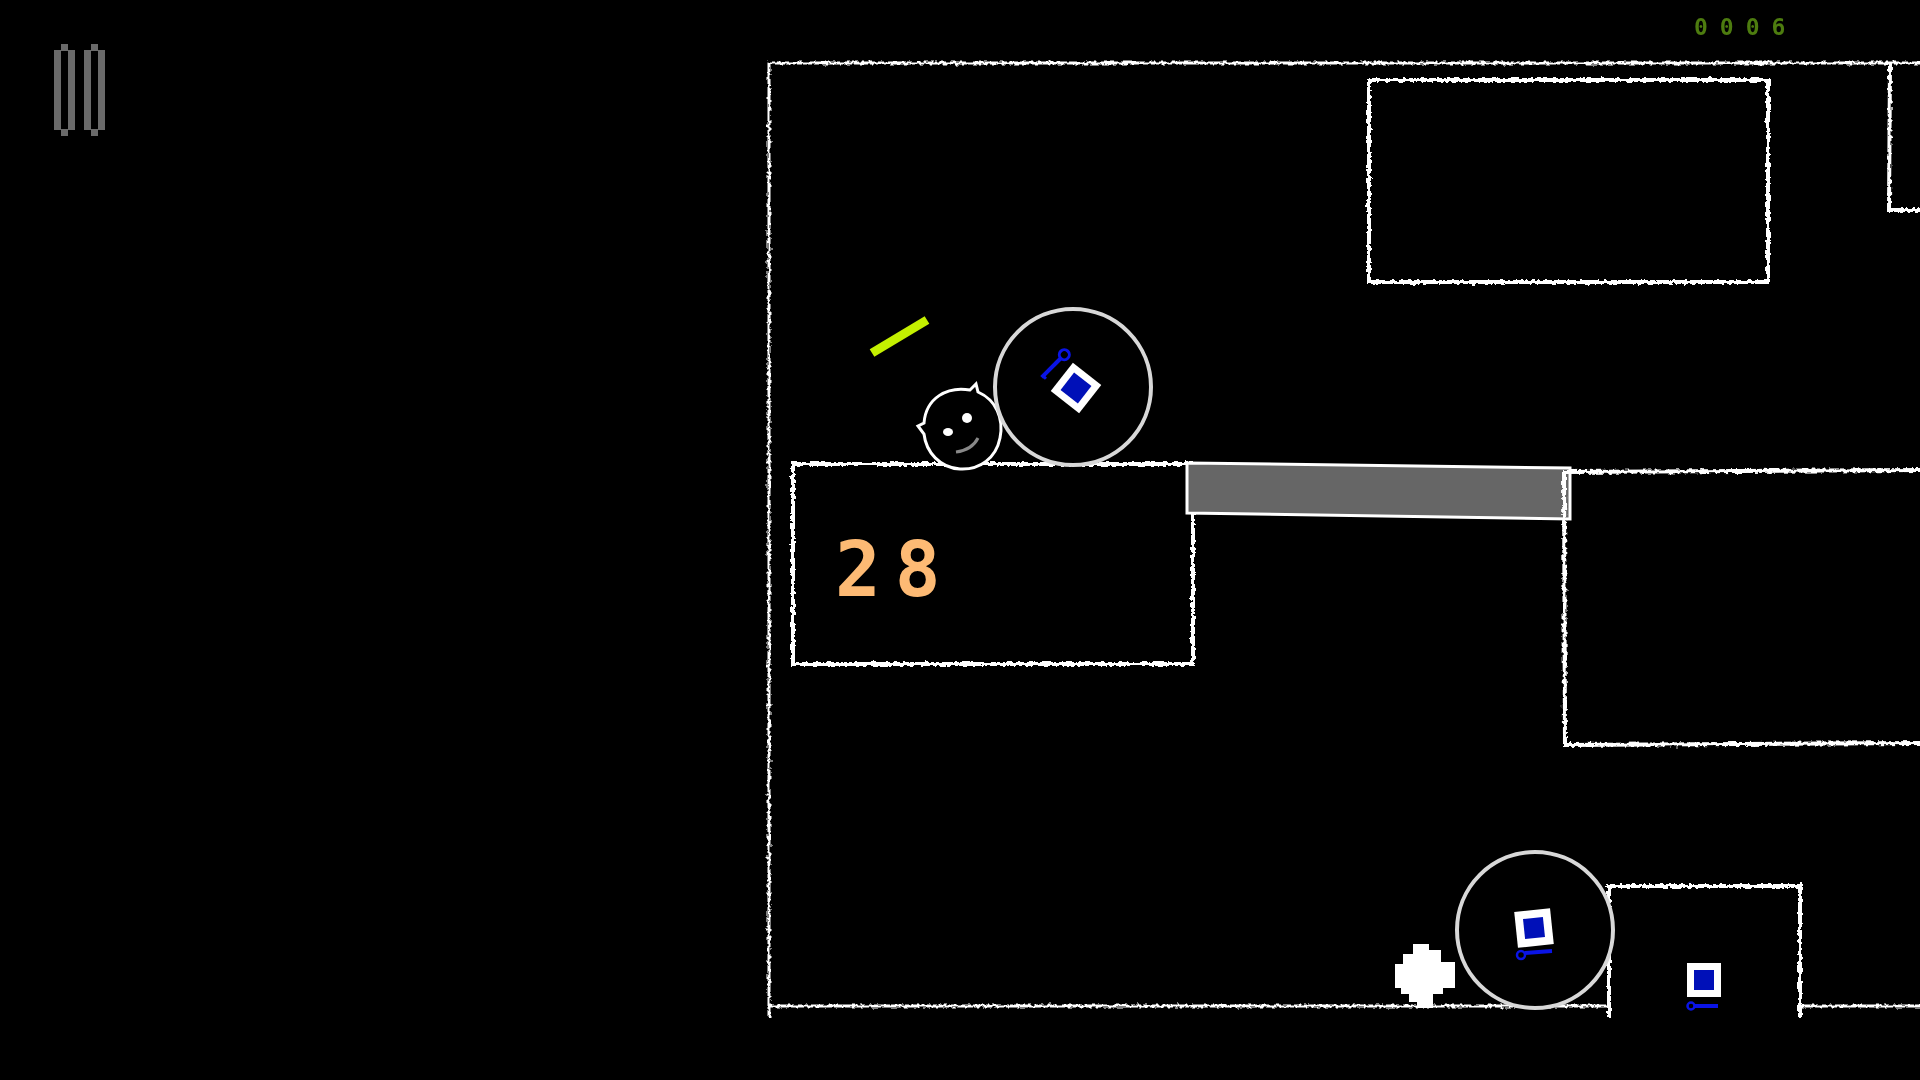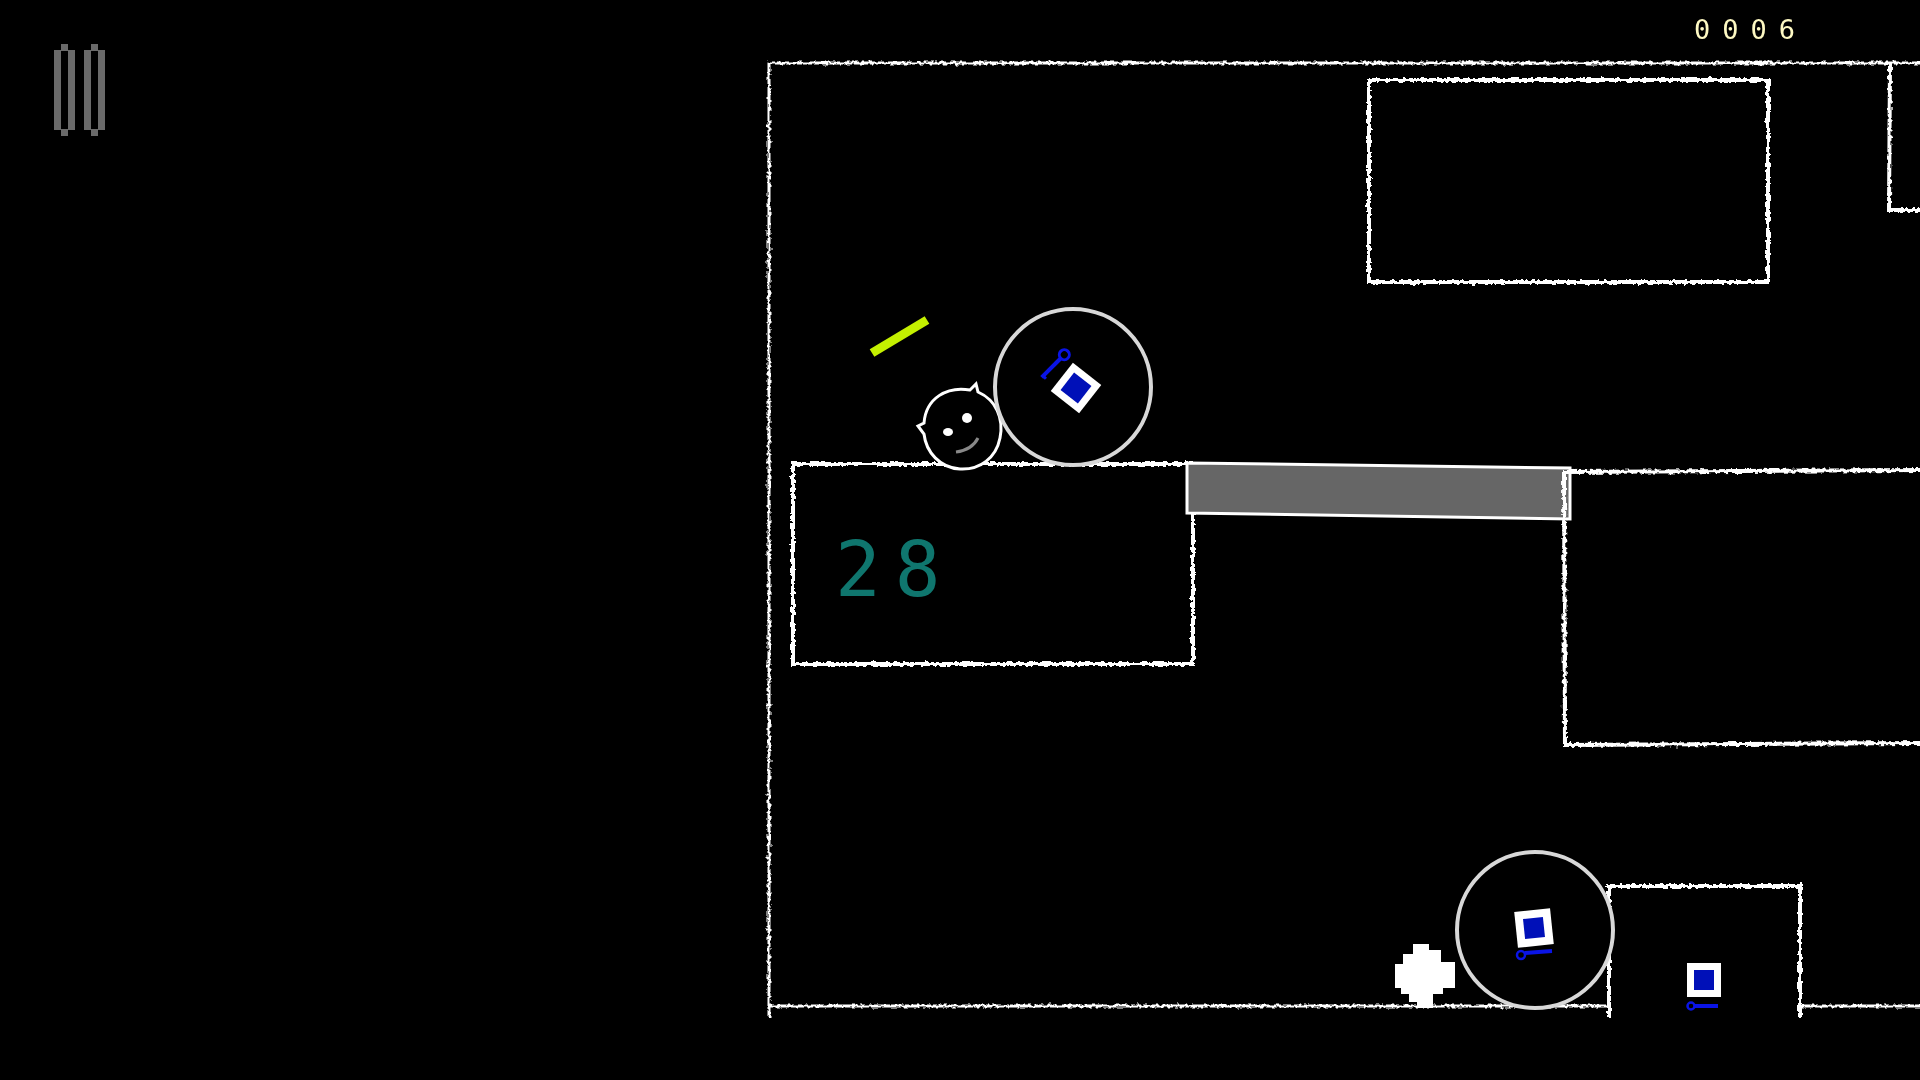--- a/index.html
+++ b/index.html
@@ -1,20 +1,20 @@
 <!DOCTYPE html>
 <html><head>
 <meta charset="utf-8">
 <style>
   html, body { margin:0; padding:0; background:#000; }
   body { width:1920px; height:1080px; position:relative; overflow:hidden; font-family:"DejaVu Sans Mono", monospace; }
   .abs { position:absolute; }
-  .score { left:1694px; top:14px; color:#fef9c3; font-family:"DejaVu Sans Mono", monospace; font-weight:normal; font-size:27px; letter-spacing:12px; }
+  .score { left:1694px; top:14px; color:#4d7c0f; font-family:"DejaVu Sans Mono", monospace; font-weight:bold; font-size:23px; letter-spacing:12px; }
   .pause { left:52px; top:42px; width:60px; height:96px; }
-  .level-num { left:835px; top:532px; color:#0f766e; font-family:"DejaVu Sans Mono", monospace; font-weight:normal; font-size:76px; letter-spacing:14px; line-height:76px; }
+  .level-num { left:835px; top:532px; color:#fdba74; font-family:"DejaVu Sans Mono", monospace; font-weight:bold; font-size:76px; letter-spacing:14px; line-height:76px; }
   svg.scene { position:absolute; left:0; top:0; }
 </style>
 </head>
 <body>
 
 <div class="abs pause">
   <svg width="60" height="96" viewBox="0 0 60 96">
     <rect x="2" y="8" width="7" height="80" fill="#6a6a6a"></rect>
     <rect x="16" y="8" width="7" height="80" fill="#6a6a6a"></rect>
     <rect x="9" y="2" width="7" height="7" fill="#6a6a6a"></rect>

